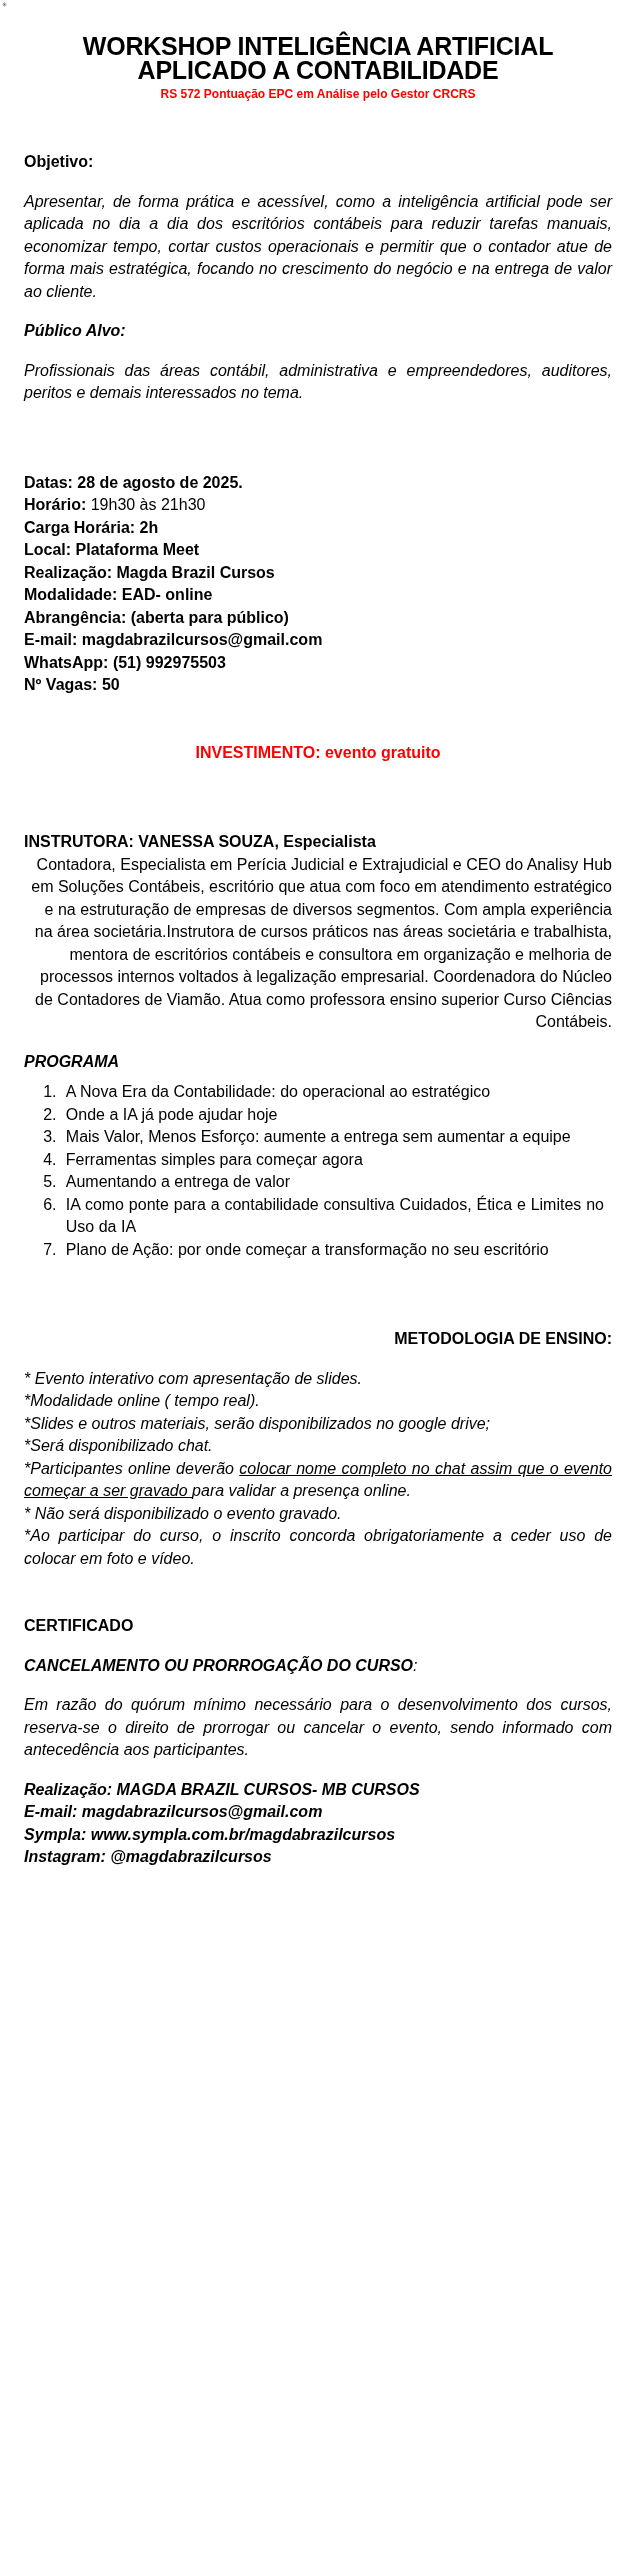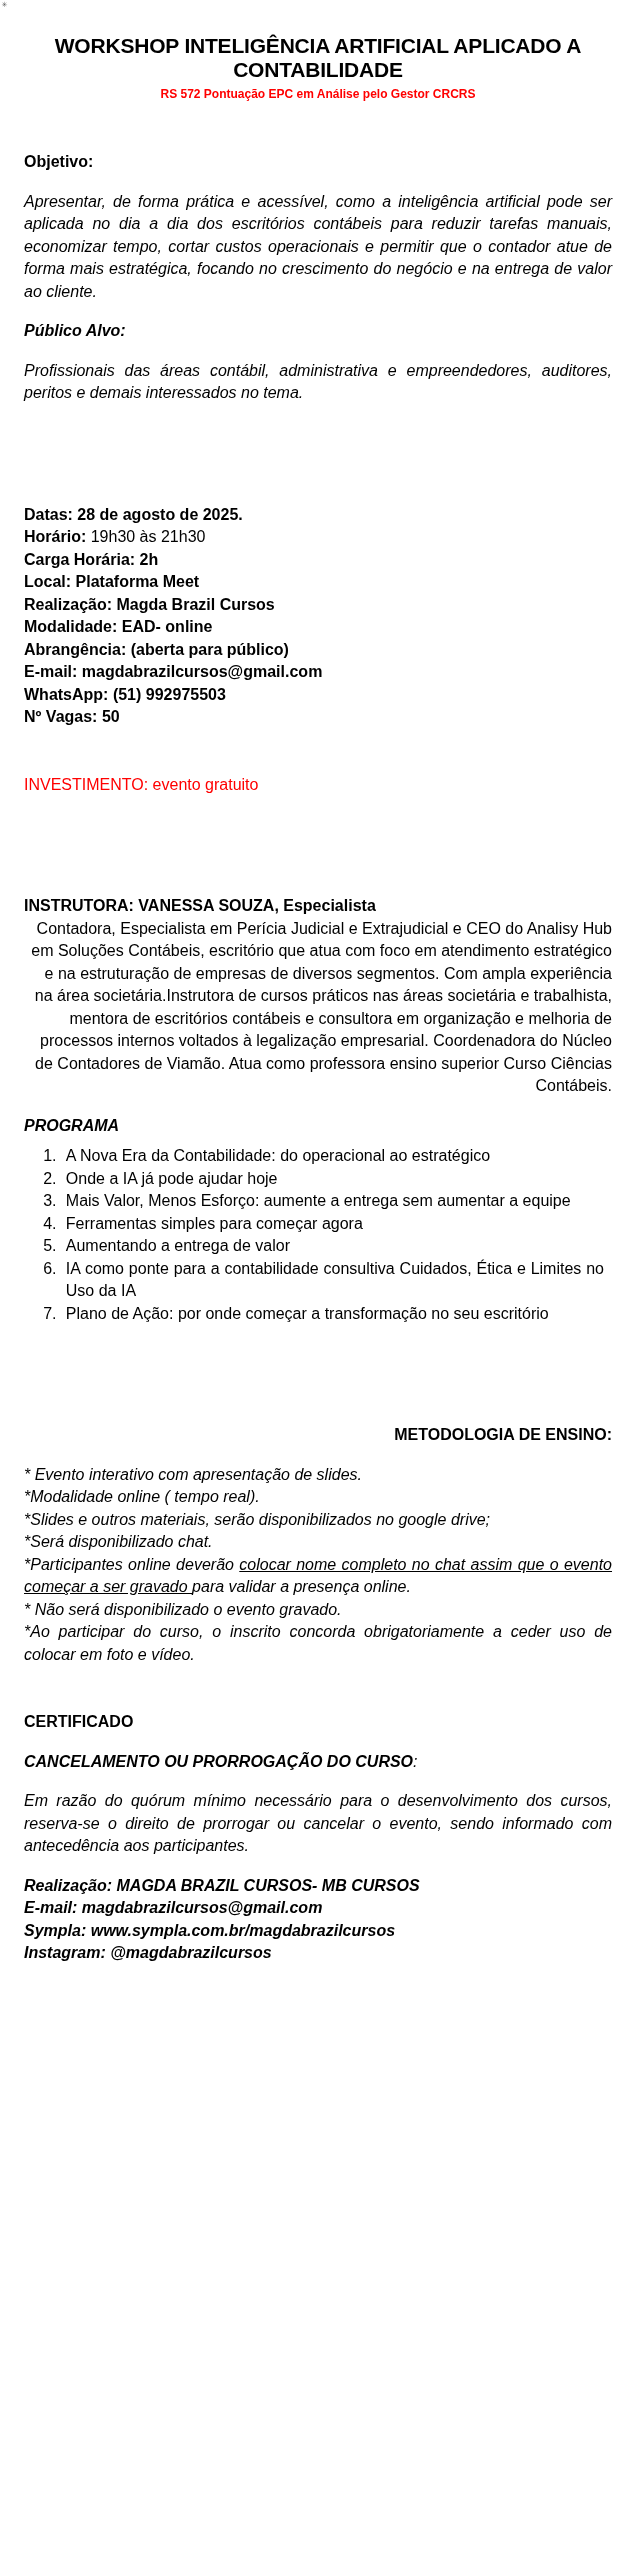--- a/index.html
+++ b/index.html
@@ -19,39 +19,39 @@
     top: 0.8px; left: 1.6px;
     font-size: 7.2px;
     line-height: 7.2px;
     color: #555555;
   }
   .doc { padding: 34px 24px 0 24px; }
   p { margin: 0; }
   .b { font-weight: bold; }
   .justify { text-align: justify; }
   .title {
-    font-size: 21px;
+    font-size: 25px;
     line-height: 24px;
     font-weight: bold;
     text-align: center;
     letter-spacing: -0.2px;
   }
   .subtitle {
     font-size: 12px;
     line-height: 24px;
     font-weight: bold;
     text-align: center;
     color: var(--red);
   }
-  .red-line { color: var(--red); font-weight: normal; }
+  .red-line { color: var(--red); font-weight: bold; text-align: center; }
   .u { text-decoration: underline; }
   .indent { text-indent: 4px; text-align: right; }
   .mt1 { margin-top: 17px; font-style: italic; }
   .mt2 { margin-top: 45px; }
-  .mt3 { margin-top: 99px; }
+  .mt3 { margin-top: 67px; }
   ol.program {
     margin: 8px;
     padding-left: 29px;
   }
   ol.program li {
     padding-left: 4.8px;
     text-align: justify;
   }
 </style>
 </head>

